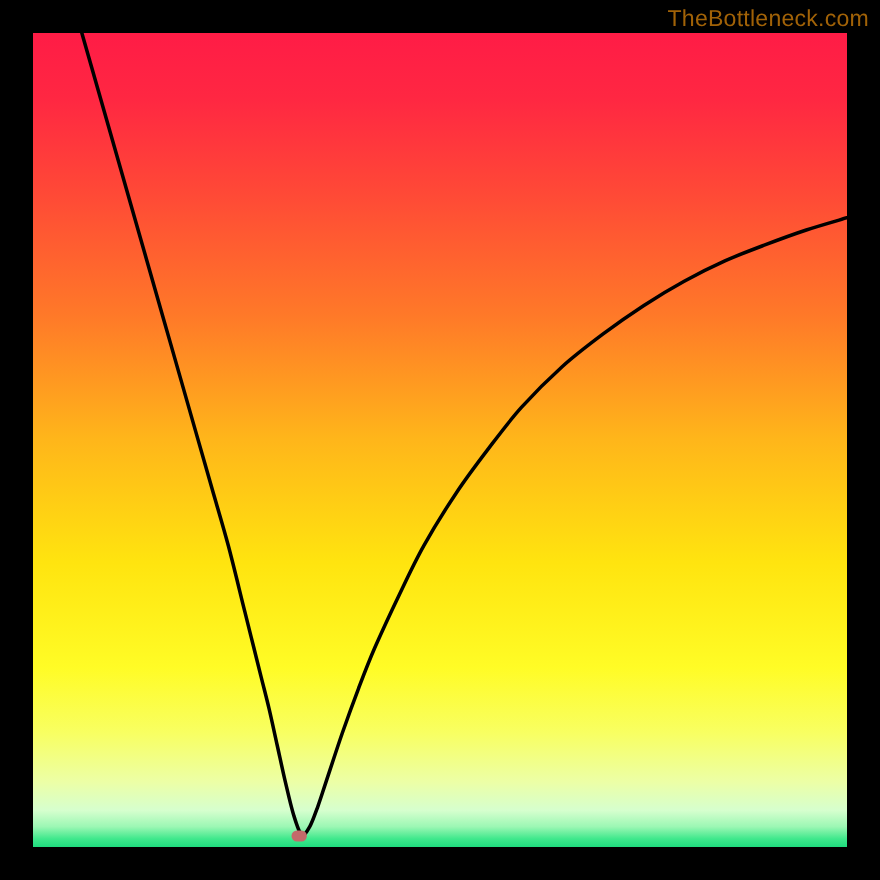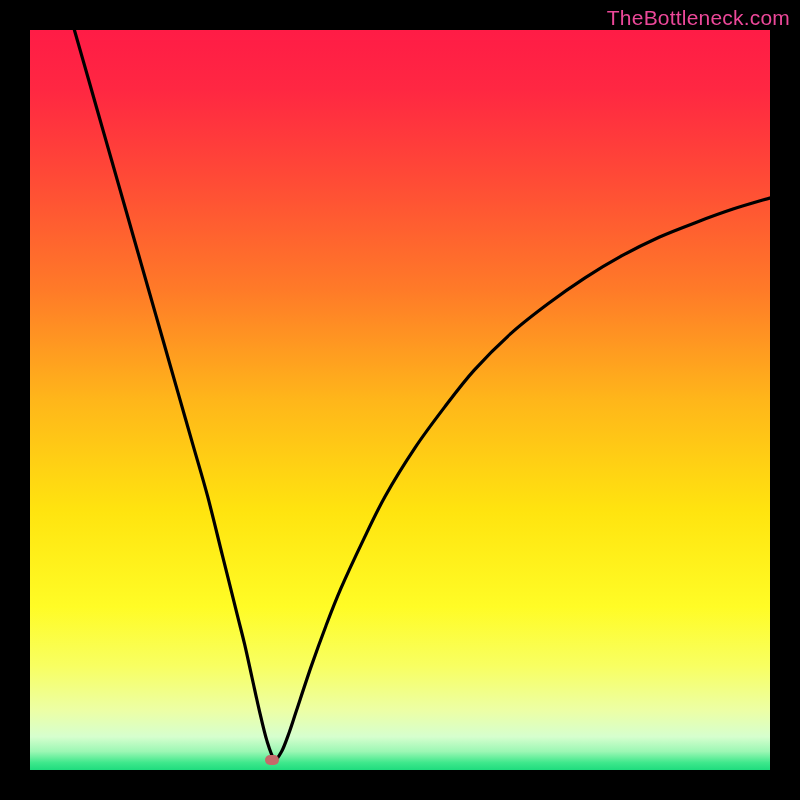--- a/index.html
+++ b/index.html
@@ -23,21 +23,21 @@
     position: absolute;
     left: 0;
     top: 0;
     width: 740px;
     height: 740px;
   }
   .attribution {
     position: absolute;
     top: 6px;
     right: 10px;
-    color: #ec4899;
+    color: #a16207;
     font-size: 21px;
     font-weight: 500;
     letter-spacing: 0.2px;
   }
   .marker {
     position: absolute;
     width: 14px;
     height: 10px;
     background: #c46a6a;
     border-radius: 5px;

